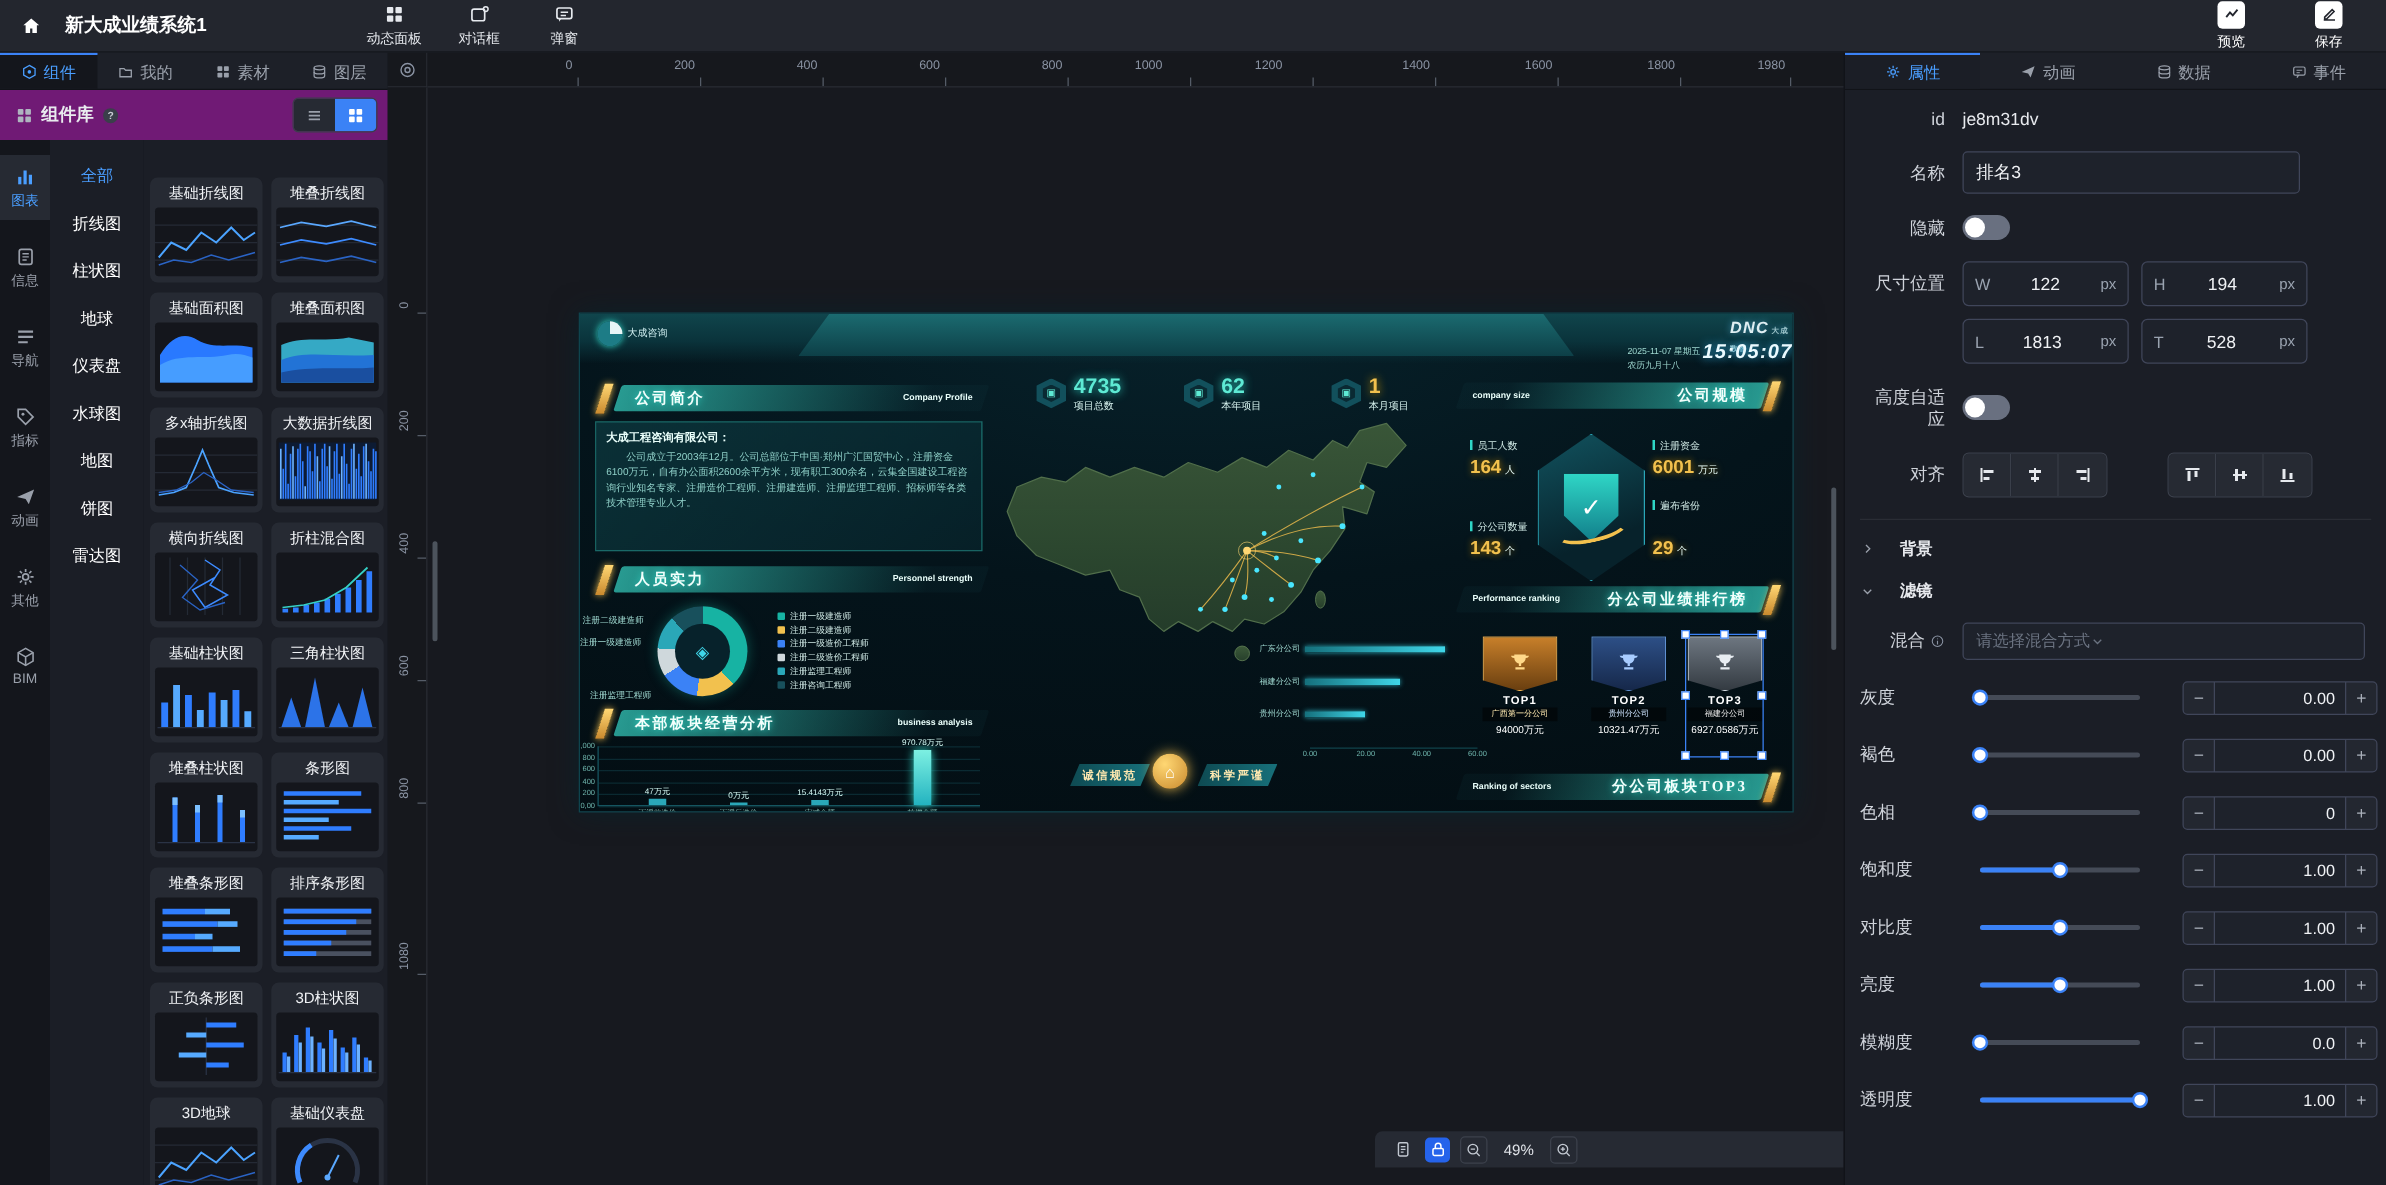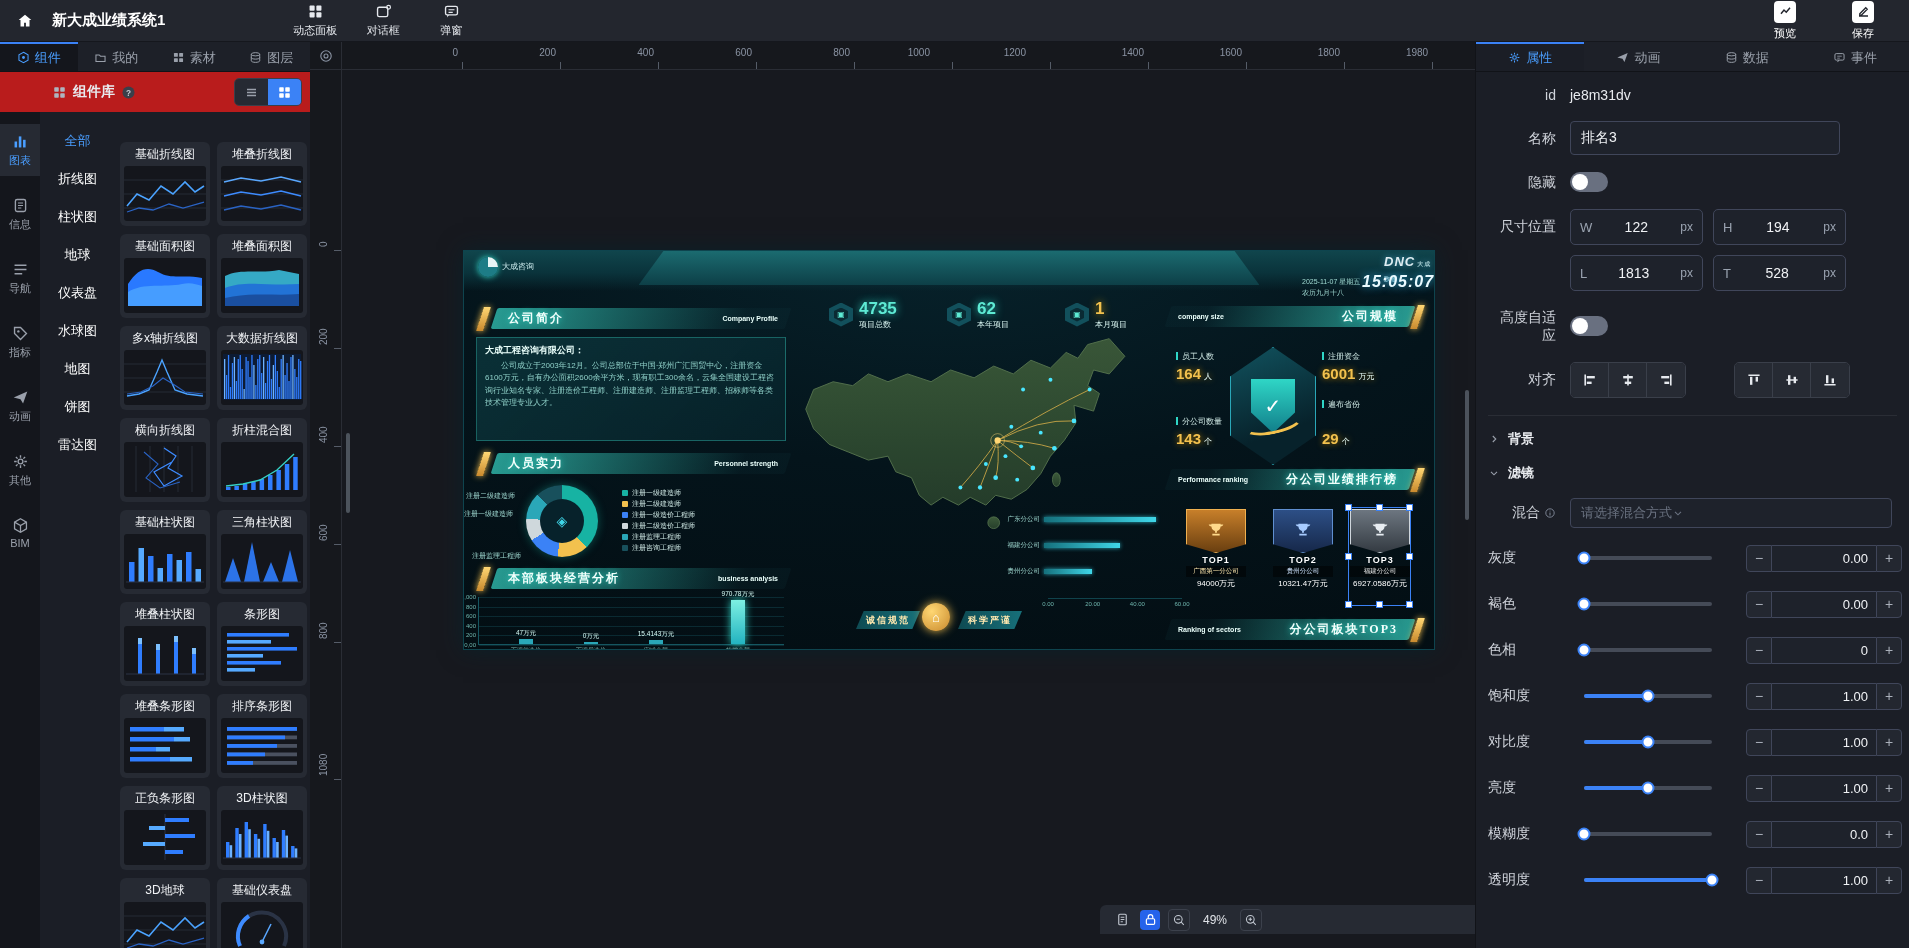--- a/index.html
+++ b/index.html
@@ -23,22 +23,22 @@
   .act-item .tl { font-size:11px; color:#fff; margin-top:3px;}
 
   
   #left-tabs { position:absolute; left:0; top:42px; width:310px; height:30px; background:#1d2028;
     display:flex; border-bottom:1px solid #111318; z-index:20;}
   .ltab { flex:1; display:flex; align-items:center; justify-content:center; gap:5px; font-size:13px;
     color:#9aa0ab; cursor:pointer; border-top:2px solid transparent;}
   .ltab svg { width:13px; height:13px; }
   .ltab.on { color:#4a9eff; background:#14161c; border-top-color:#3b82f6; }
 
-  #lib-head { position:absolute; left:0; top:72px; width:310px; height:40px; background:#b91c1c;
-    display:flex; align-items:center; z-index:20;padding-left:40px; }
+  #lib-head { position:absolute; left:0; top:72px; width:310px; height:40px; background:#701a75;
+    display:flex; align-items:center; z-index:20; }
   #lib-head .ttl { display:flex; align-items:center; gap:6px; margin-left:12px; font-size:14px; font-weight:bold; color:#e8eaee;}
   #lib-head .ttl svg{width:15px;height:15px;color:#aeb4bf;}
   #view-toggle { margin-left:auto; margin-right:8px; display:flex; border:1px solid #3a3f4a; border-radius:5px; overflow:hidden;}
   .vt-btn { width:33px; height:26px; display:flex; align-items:center; justify-content:center; background:#262a33; color:#9aa0ab; cursor:pointer;}
   .vt-btn svg{width:15px;height:15px;}
   .vt-btn.on { background:#3b82f6; color:#fff; }
 
   #side-nav { position:absolute; left:0; top:112px; width:40px; height:836px; background:#14161c; z-index:15;}
   .snav { width:40px; padding:9px 0 8px; display:flex; flex-direction:column; align-items:center; gap:3px;
     color:#9aa0ab; font-size:11px; cursor:pointer; margin-top:12px;}
@@ -206,21 +206,21 @@
   .dim { width:133px; height:36px; border:1px solid #40465a; border-radius:5px; background:#1e222b;
     display:flex; align-items:center; padding:0 9px; cursor:text;}
   .dim .pfx { font-size:13px; color:#9aa3b0; }
   .dim .v { flex:1; text-align:center; font-size:14px; color:#f0f2f5;}
   .dim .sfx { font-size:12px; color:#9aa3b0; }
   .agroup { display:flex; border:1px solid #3a3f4a; border-radius:5px; overflow:hidden;}
   .abtn { width:38px; height:34px; background:#262a33; color:#e6e9ee; display:flex; align-items:center; justify-content:center; cursor:pointer; border-right:1px solid #3a3f4a;}
   .abtn:last-child{border-right:none;}
   .abtn svg{width:16px;height:16px;}
   .sect-hr { border-top:1px solid #2a2d35; margin:4px 8px 14px 0;}
-  .sect { display:flex; align-items:center; gap:8px; font-size:13px; font-weight:bold; color:#e8eaee; margin-bottom:16px; cursor:pointer;}
+  .sect { display:flex; align-items:center; gap:20px; font-size:13px; font-weight:bold; color:#e8eaee; margin-bottom:16px; cursor:pointer;}
   .sect svg { width:12px; height:12px; color:#9aa0ab;}
   .blend-sel { flex:1; max-width:322px; height:30px; border:1px solid #40465a; border-radius:4px; background:#1e222b;
     display:flex; align-items:center; padding:0 10px; font-size:13px; color:#6a7280; cursor:pointer;}
   .blend-sel svg{ width:12px; height:12px; margin-left:auto; color:#6a7280;}
   .blend-lbl { display:flex; align-items:center; gap:4px; width:68px; min-width:68px; font-size:14px; color:#cfd3da; margin-right:14px; justify-content:flex-end;}
   .blend-lbl svg { width:12px; height:12px; color:#8a93a3;}
   .frow { display:flex; align-items:center; margin-bottom:19px;}
   .flbl { width:96px; min-width:96px; font-size:14px; color:#cfd3da;}
   .track { position:relative; width:128px; height:4px; border-radius:2px; background:#454b57; margin-right:34px; cursor:pointer;}
   .track .fill { position:absolute; left:0; top:0; bottom:0; border-radius:2px; background:#3b82f6;}

